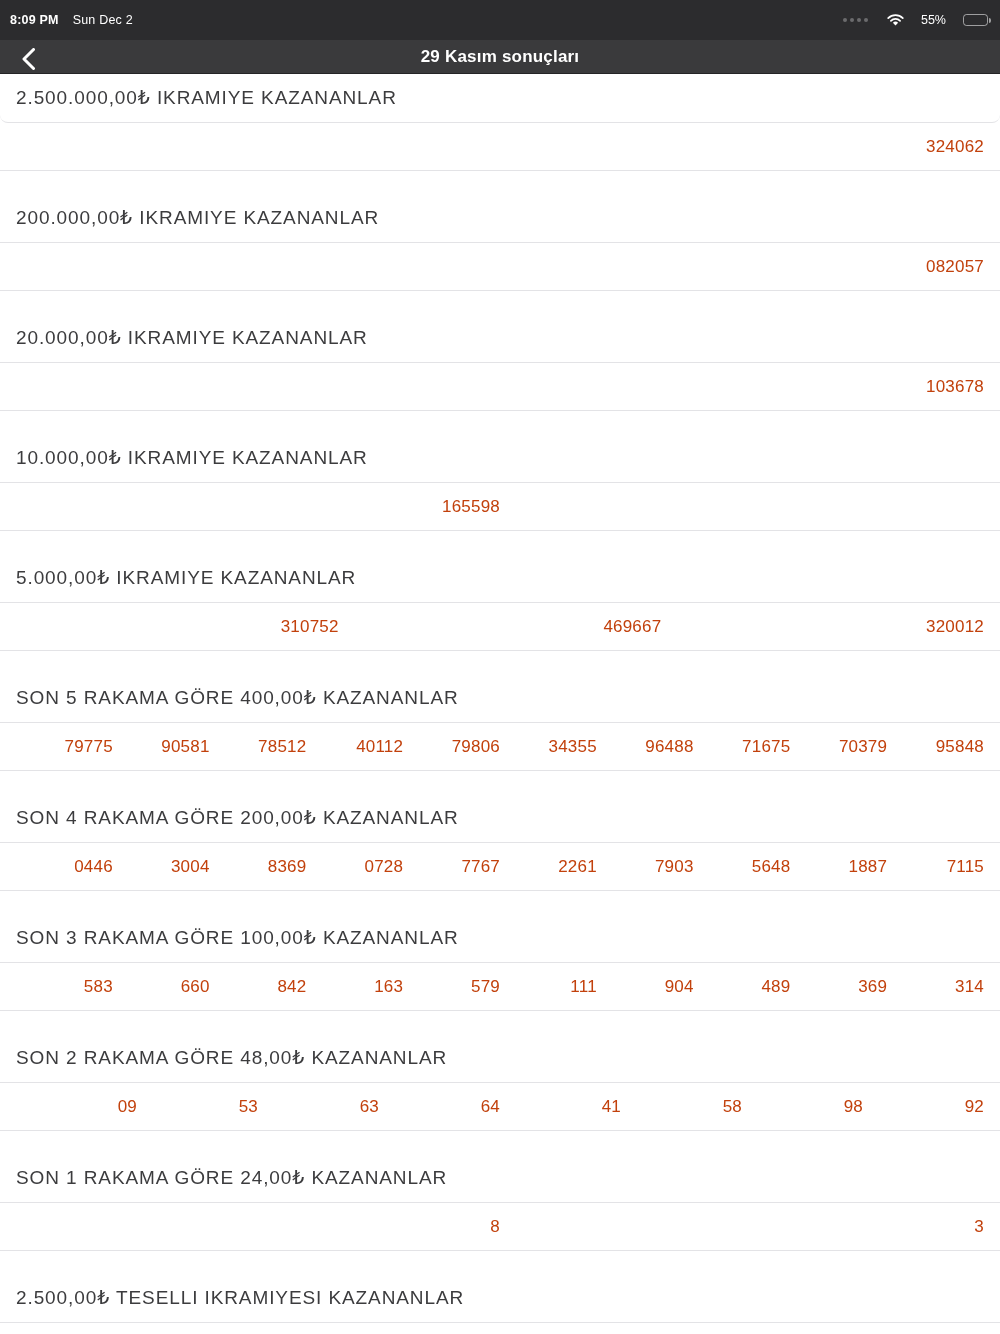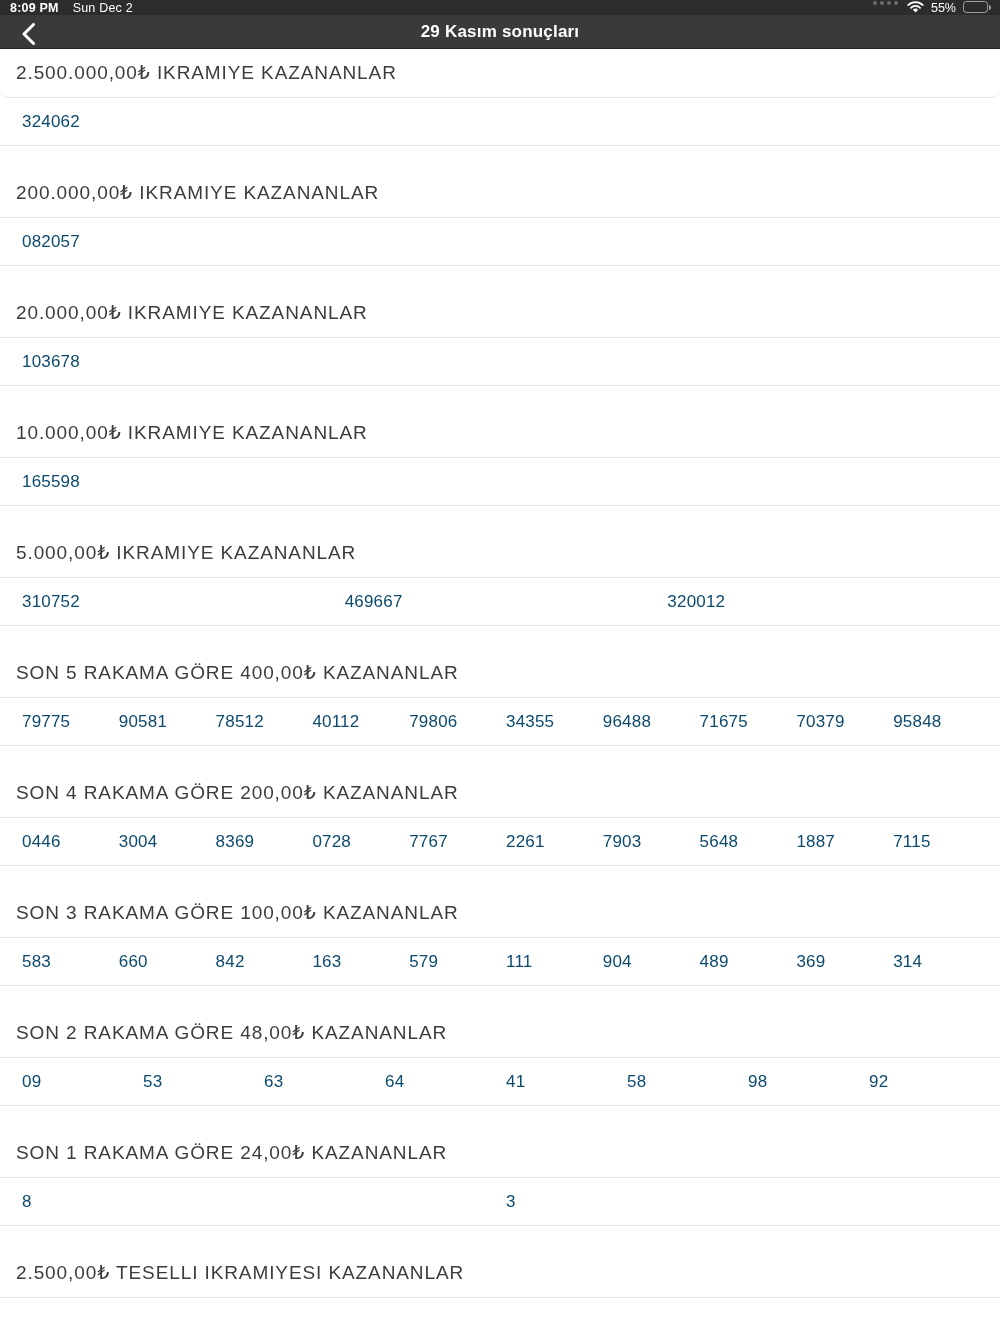--- a/index.html
+++ b/index.html
@@ -5,33 +5,33 @@
   * { margin: 0; padding: 0; box-sizing: border-box; }
   html, body { width: 1000px; height: 1334px; overflow: hidden; }
   body {
     font-family: "Liberation Sans", "DejaVu Sans", sans-serif;
     background: #ffffff;
     color: #1c1c1e;
   }
 
   
   .statusbar {
-    height: 15px;
+    height: 40px;
     background: #2c2c2e;
     display: flex;
     align-items: center;
     justify-content: space-between;
     padding: 0 12px 0 10px;
     color: #ffffff;
     font-size: 12.5px;
   }
   .sb-left { display: flex; align-items: center; gap: 14px; }
   .sb-time { font-weight: 700; letter-spacing: .2px; }
   .sb-date { font-weight: 400; letter-spacing: .2px; }
-  .sb-right { display: flex; align-items: flex-start; gap: 7px; }
+  .sb-right { display: flex; align-items: center; gap: 17px; }
   .cell-dots { display: flex; gap: 3px; align-items: center; margin-right: 2px; }
   .cell-dots span {
     width: 4px; height: 4px; border-radius: 50%;
     background: rgba(255,255,255,0.30);
     display: inline-block;
   }
   .wifi-icon svg { display: block; }
   .battery-pct { font-weight: 400; }
   .battery {
     position: relative;
@@ -104,22 +104,23 @@
   }
   .cols-1  { grid-template-columns: 1fr; }
   .cols-2  { grid-template-columns: repeat(2, 1fr); }
   .cols-3  { grid-template-columns: repeat(3, 1fr); }
   .cols-8  { grid-template-columns: repeat(8, 1fr); }
   .cols-10 { grid-template-columns: repeat(10, 1fr); }
   .cell {
     padding-left: 6px;
     font-size: 17px;
     letter-spacing: .2px;
-    color: #0c4a6e;
+    color: #c2410c;
     white-space: nowrap;
+    text-align: right;
   }
 </style>
 </head>
 <body>
 
 <div class="statusbar">
   <div class="sb-left">
     <span class="sb-time">8:09 PM</span>
     <span class="sb-date">Sun Dec 2</span>
   </div>

